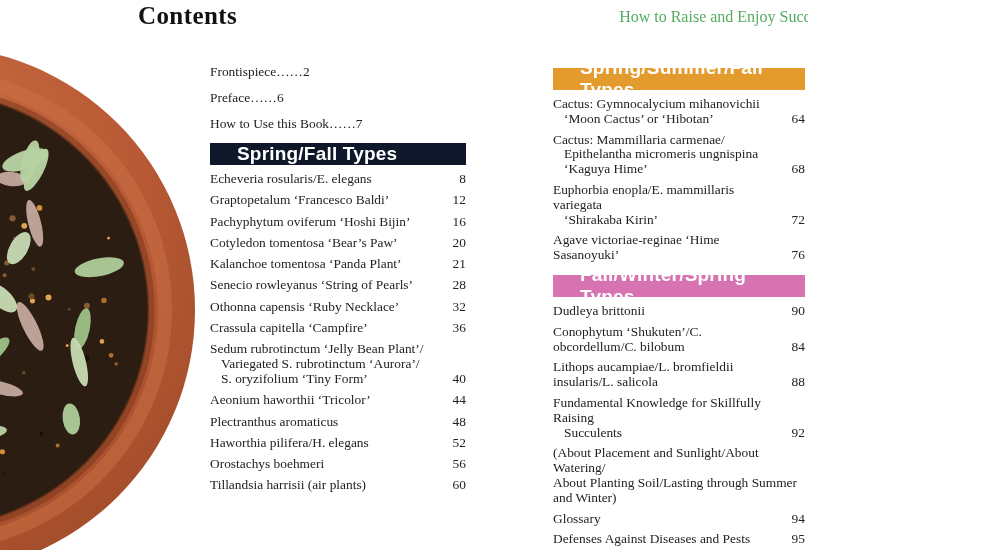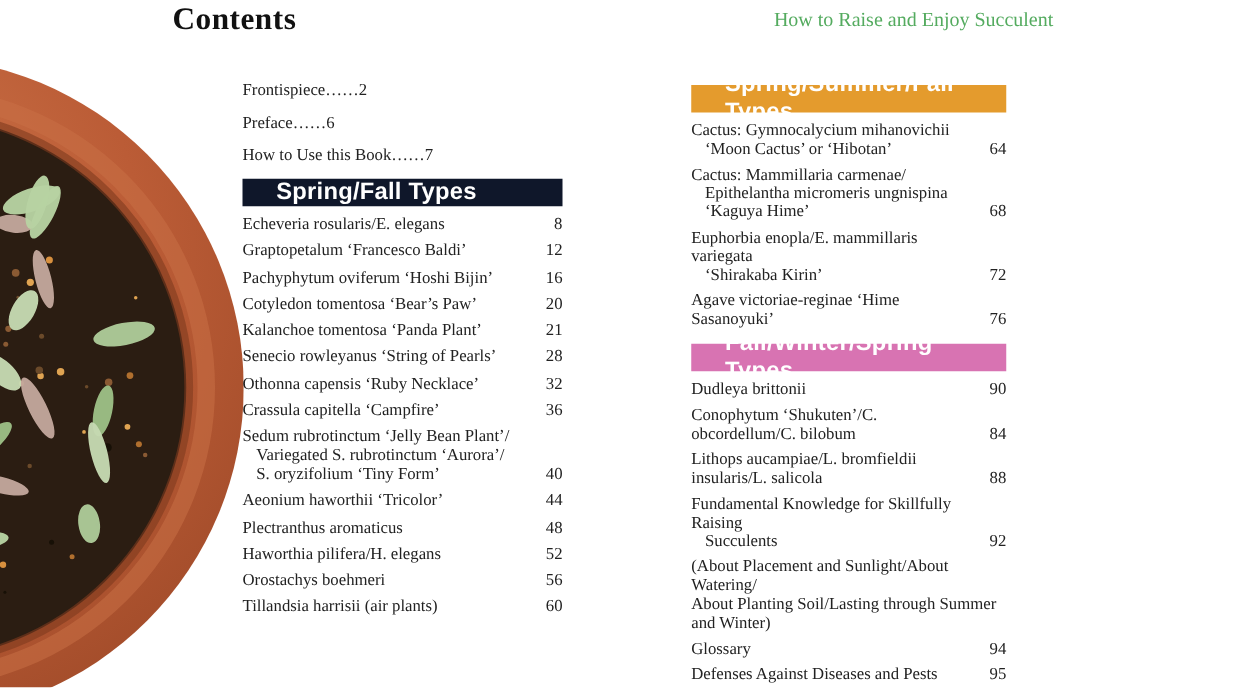--- a/index.html
+++ b/index.html
@@ -1,31 +1,31 @@
 <!DOCTYPE html>
 <html><head>
 <meta charset="utf-8">
 <style>
   html,body{margin:0;padding:0;background:#ffffff;}
   .page{position:relative;width:808px;height:550px;background:#fff;overflow:hidden;
-        font-family:"Liberation Serif",serif;color:#222;padding-left:38px;}
+        font-family:"Liberation Serif",serif;color:#222;}
 
   
   .photo-wrap{position:absolute;left:-333px;top:46px;width:528px;height:528px;}
   .photo-wrap svg{display:block;width:528px;height:528px;}
 
   
   .title{position:absolute;left:138px;top:2px;margin:0;font-family:"Liberation Serif",serif;
          font-size:25px;font-weight:600;letter-spacing:.4px;color:#111;}
   .tagline{position:absolute;left:600px;top:6px;width:312px;text-align:center;
            font-size:16px;line-height:21px;color:#54ab5f;}
 
   
   .col{position:absolute;font-size:13.4px;}
-  .col-left{left:194px;top:64px;width:256px;}
+  .col-left{left:210px;top:64px;width:256px;}
   .col-right{left:553px;top:68px;width:252px;}
   .fm-item{margin-bottom:11px;line-height:15px;}
   .section{margin-top:12px;}
   .section:first-child{margin-top:0;}
   .section-bar{height:22px;display:flex;align-items:center;padding-left:27px;margin-bottom:7px;}
   .section-label{color:#fff;font-family:"Liberation Sans",sans-serif;font-weight:bold;
                  font-size:19px;letter-spacing:.2px;}
   .entry{display:flex;align-items:flex-end;}
   .col-left .entry{margin-bottom:6.5px;}
   .col-right .entry{margin-bottom:6px;}

